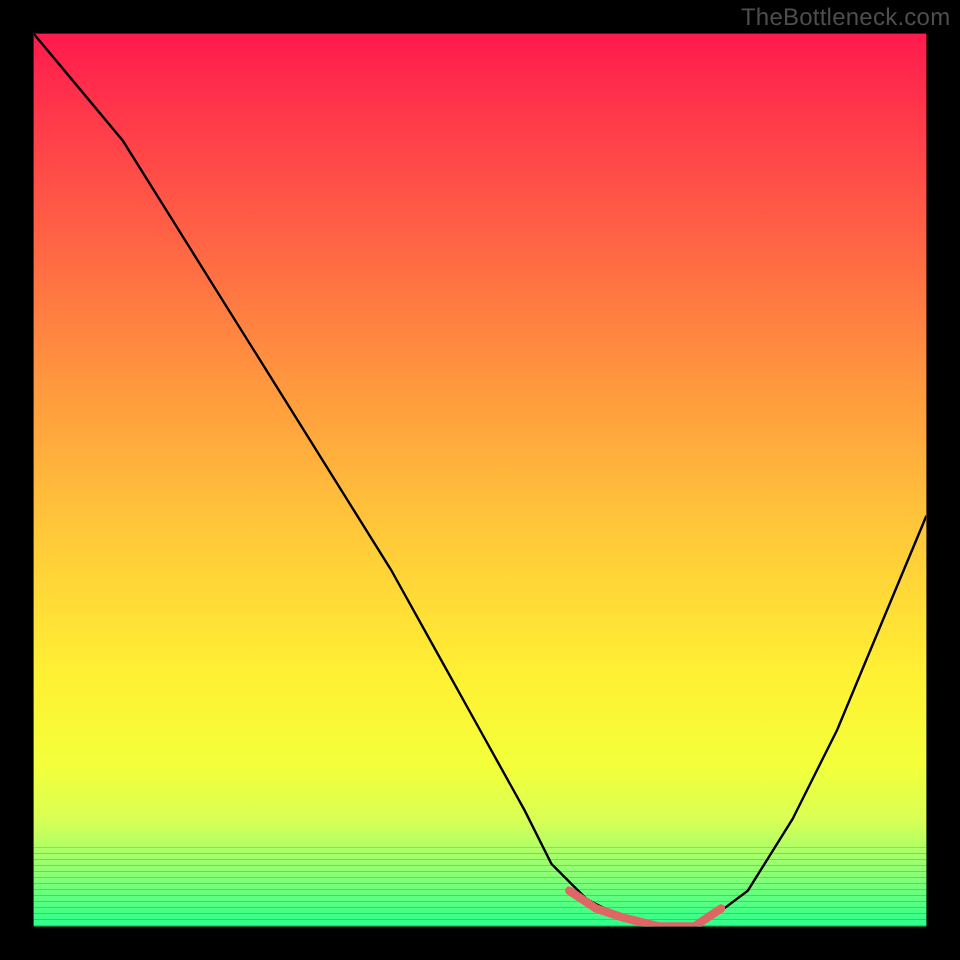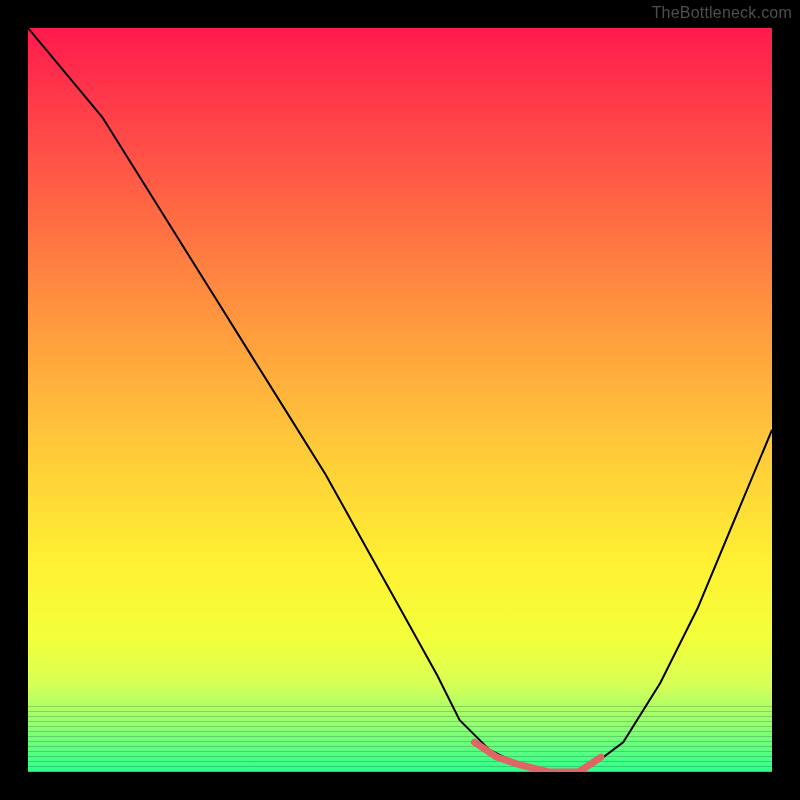--- a/index.html
+++ b/index.html
@@ -60,21 +60,21 @@
     left: 0;
     top: 0;
     width: 744px;
     height: 744px;
   }
   .watermark {
     position: absolute;
     top: 4px;
     right: 8px;
     color: #4e4e4e;
-    font-size: 16px;
+    font-size: 20px;
     font-weight: 400;
     letter-spacing: 0.2px;
     user-select: none;
   }
 </style>
 </head>
 <body>
 
 <div class="watermark">TheBottleneck.com</div>
 

